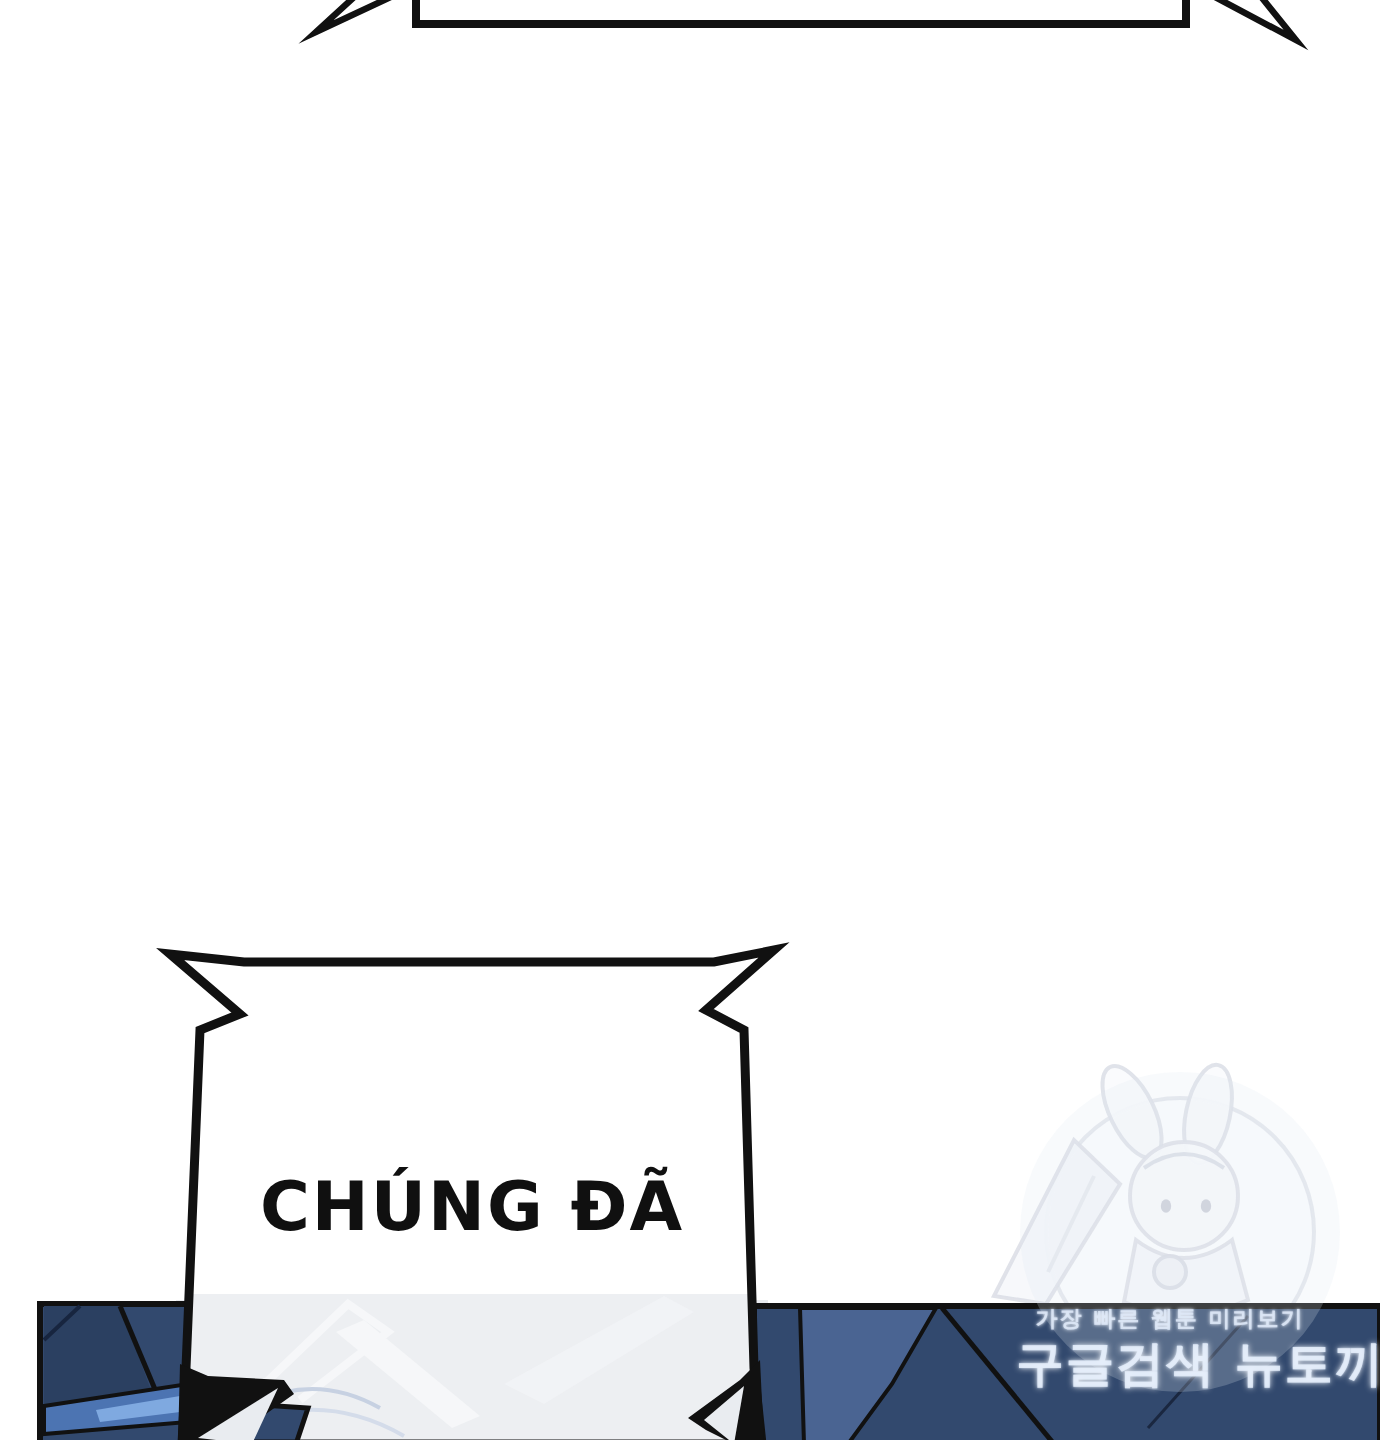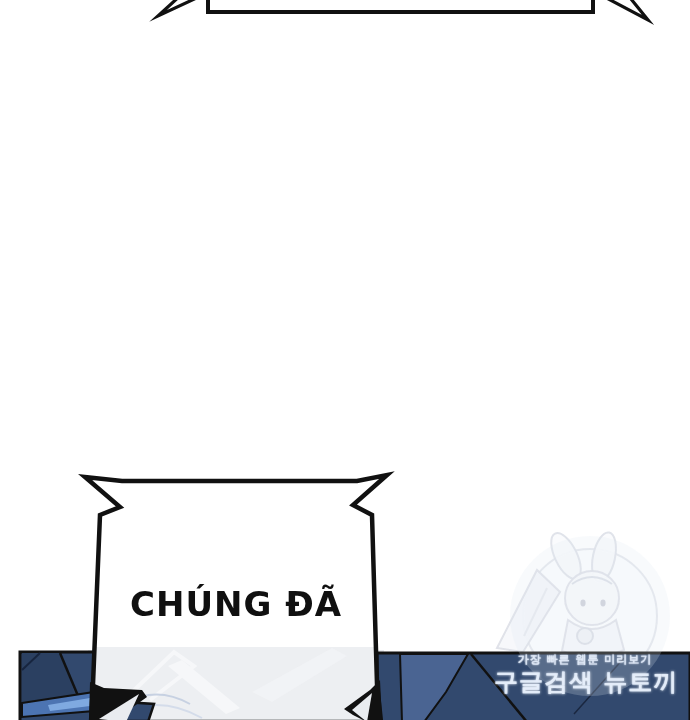--- a/index.html
+++ b/index.html
@@ -27,21 +27,21 @@
     text-align:center;
     font-size:11px;
     font-weight:bold;
     letter-spacing:1px;
     color:rgba(223,233,247,0.80);
     text-shadow:0 0 2px rgba(255,255,255,0.85), 0 0 1px rgba(180,200,230,0.9);
     white-space:nowrap;
   }
   .wm-text-large{
     position:absolute;
-    left:494px;top:666px;width:182px;
+    left:508px;top:666px;width:182px;
     text-align:right;
     font-size:24px;
     font-weight:bold;
     letter-spacing:1px;
     color:rgba(230,239,251,0.82);
     text-shadow:0 0 3px rgba(255,255,255,0.9), 0 0 1px rgba(170,195,230,0.9);
     white-space:nowrap;
   }
 </style>
 </head>

